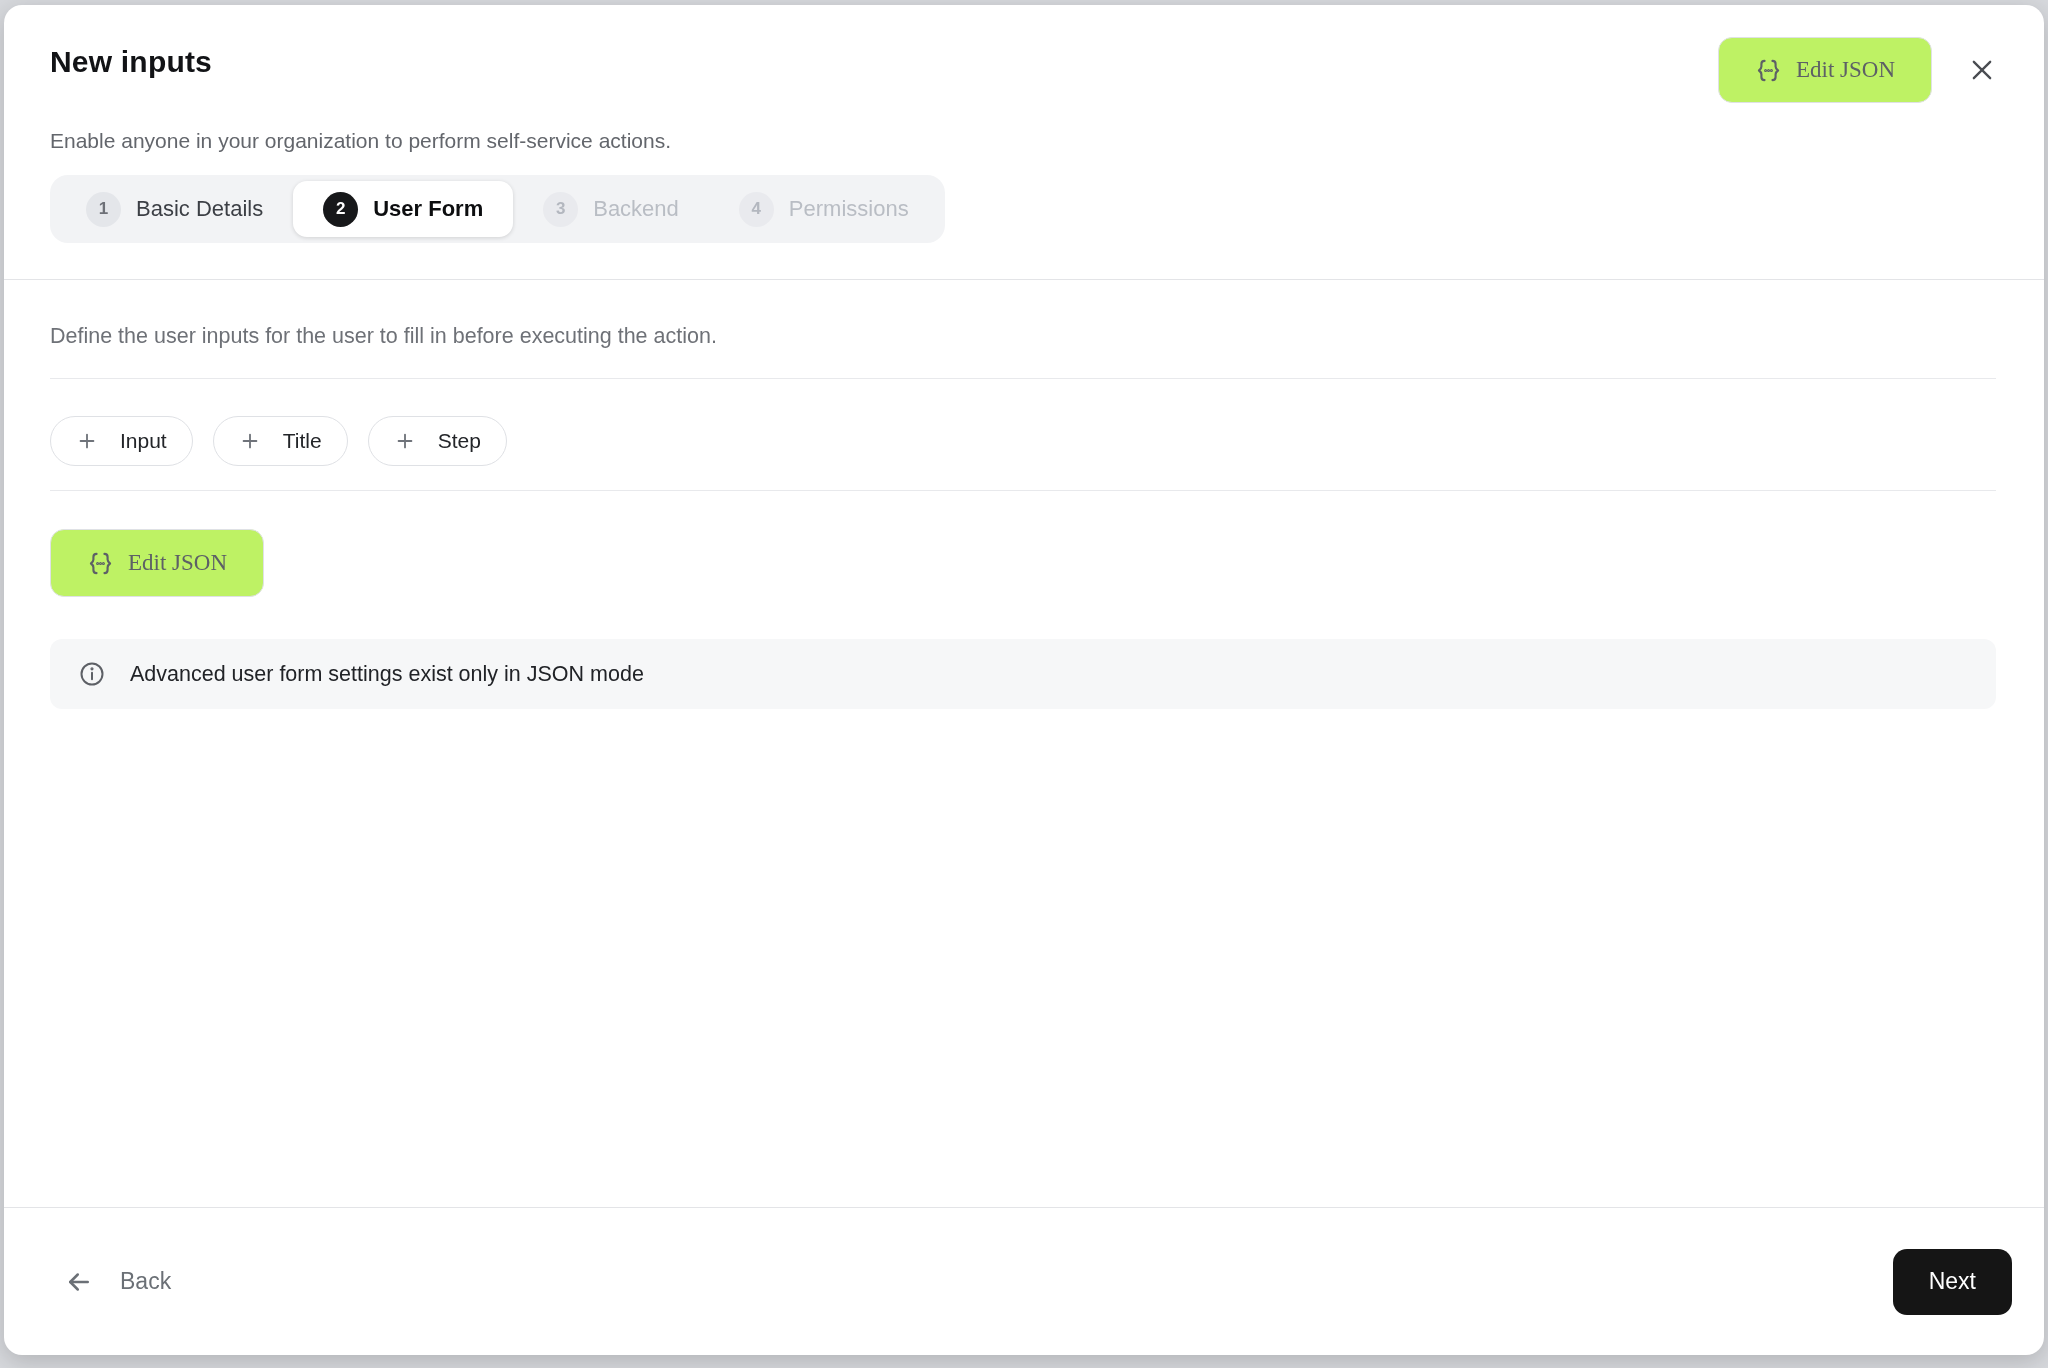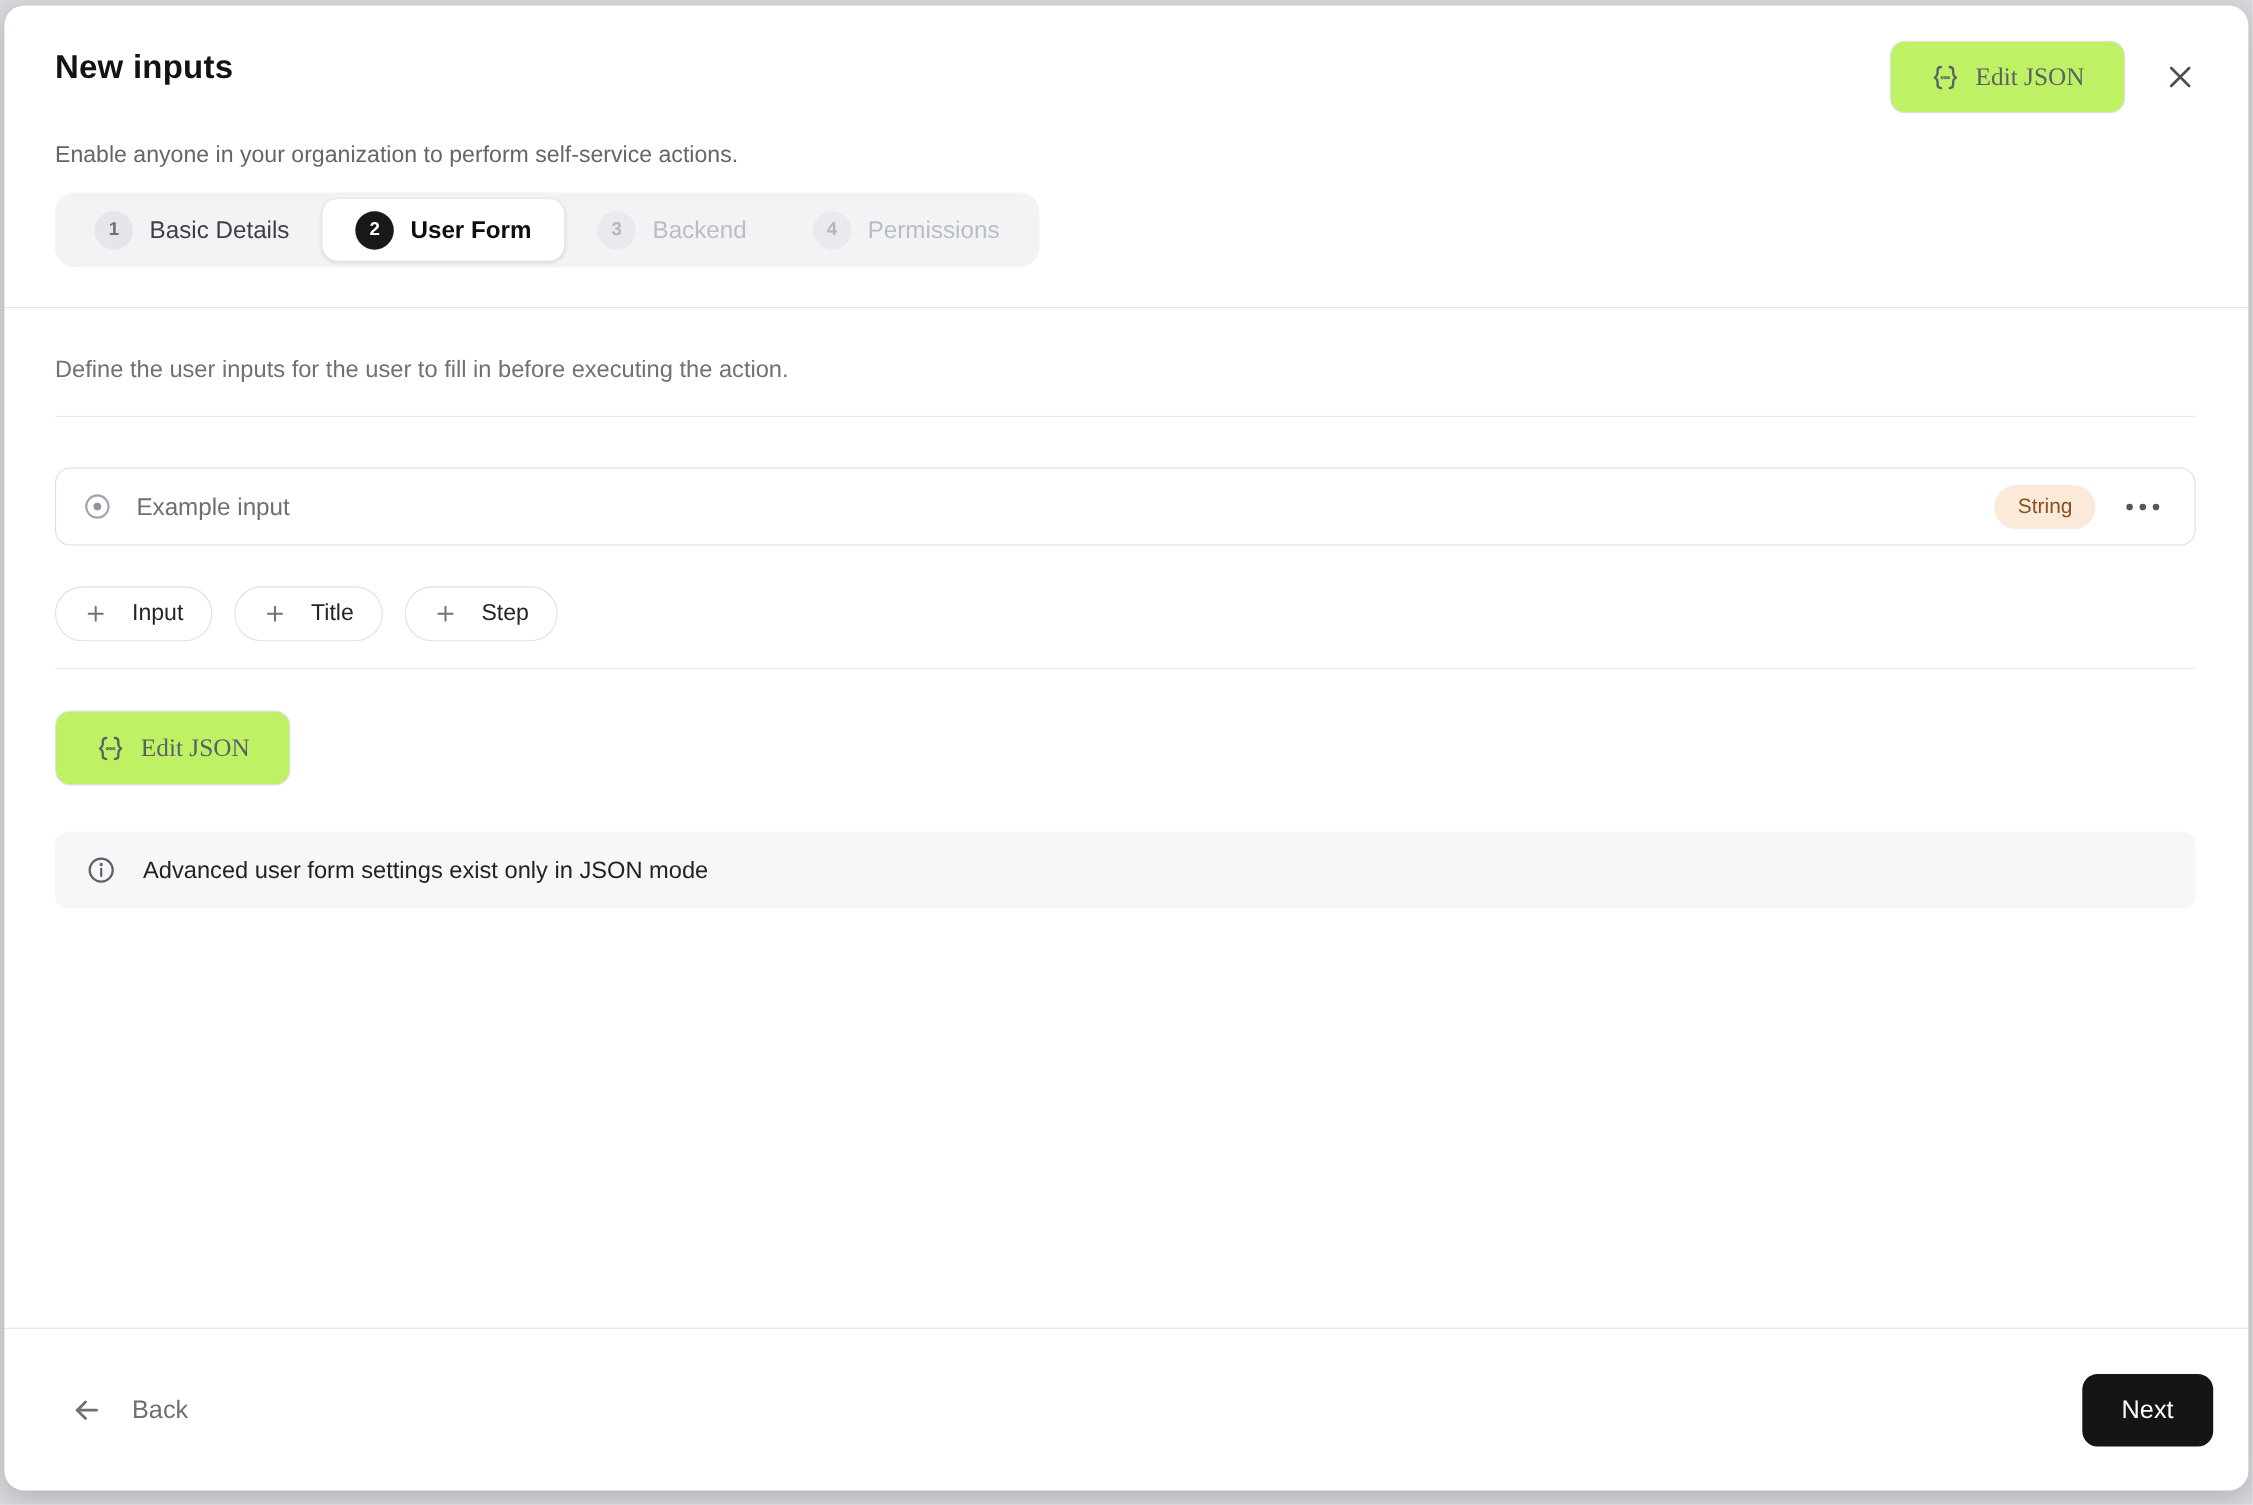--- a/index.html
+++ b/index.html
@@ -176,36 +176,20 @@
         <span class="step-circle">4</span>
         <span class="step-label">Permissions</span>
       </div>
     </div>
   </div>
 
   <div class="modal-body">
     <div class="desc-line">Define the user inputs for the user to fill in before executing the action.</div>
     <hr class="thin-divider">
 
-    <div class="input-row">
-      <span style="display:flex">
-        <svg width="27" height="27" viewBox="0 0 24 24" fill="none">
-          <circle cx="12" cy="12" r="9" stroke="#a0a4ab" stroke-width="1.8"></circle>
-          <circle cx="12" cy="12" r="3.1" fill="#8e939b"></circle>
-        </svg>
-      </span>
-      <span class="row-label">Example input</span>
-      <span class="row-spacer"></span>
-      <span class="type-badge">String</span>
-      <button class="dots-btn">
-        <i></i>
-          <i></i>
-          <i></i>
-      </button>
-    </div>
 
     <div class="add-row">
       <button class="pill-btn">
         <span style="display:flex">
           <svg width="22" height="22" viewBox="0 0 24 24" fill="none" stroke="currentColor" stroke-width="2" stroke-linecap="round">
               <path d="M12 5v14M5 12h14"></path>
             </svg>
         </span>
         <span>Input</span>
       </button>

